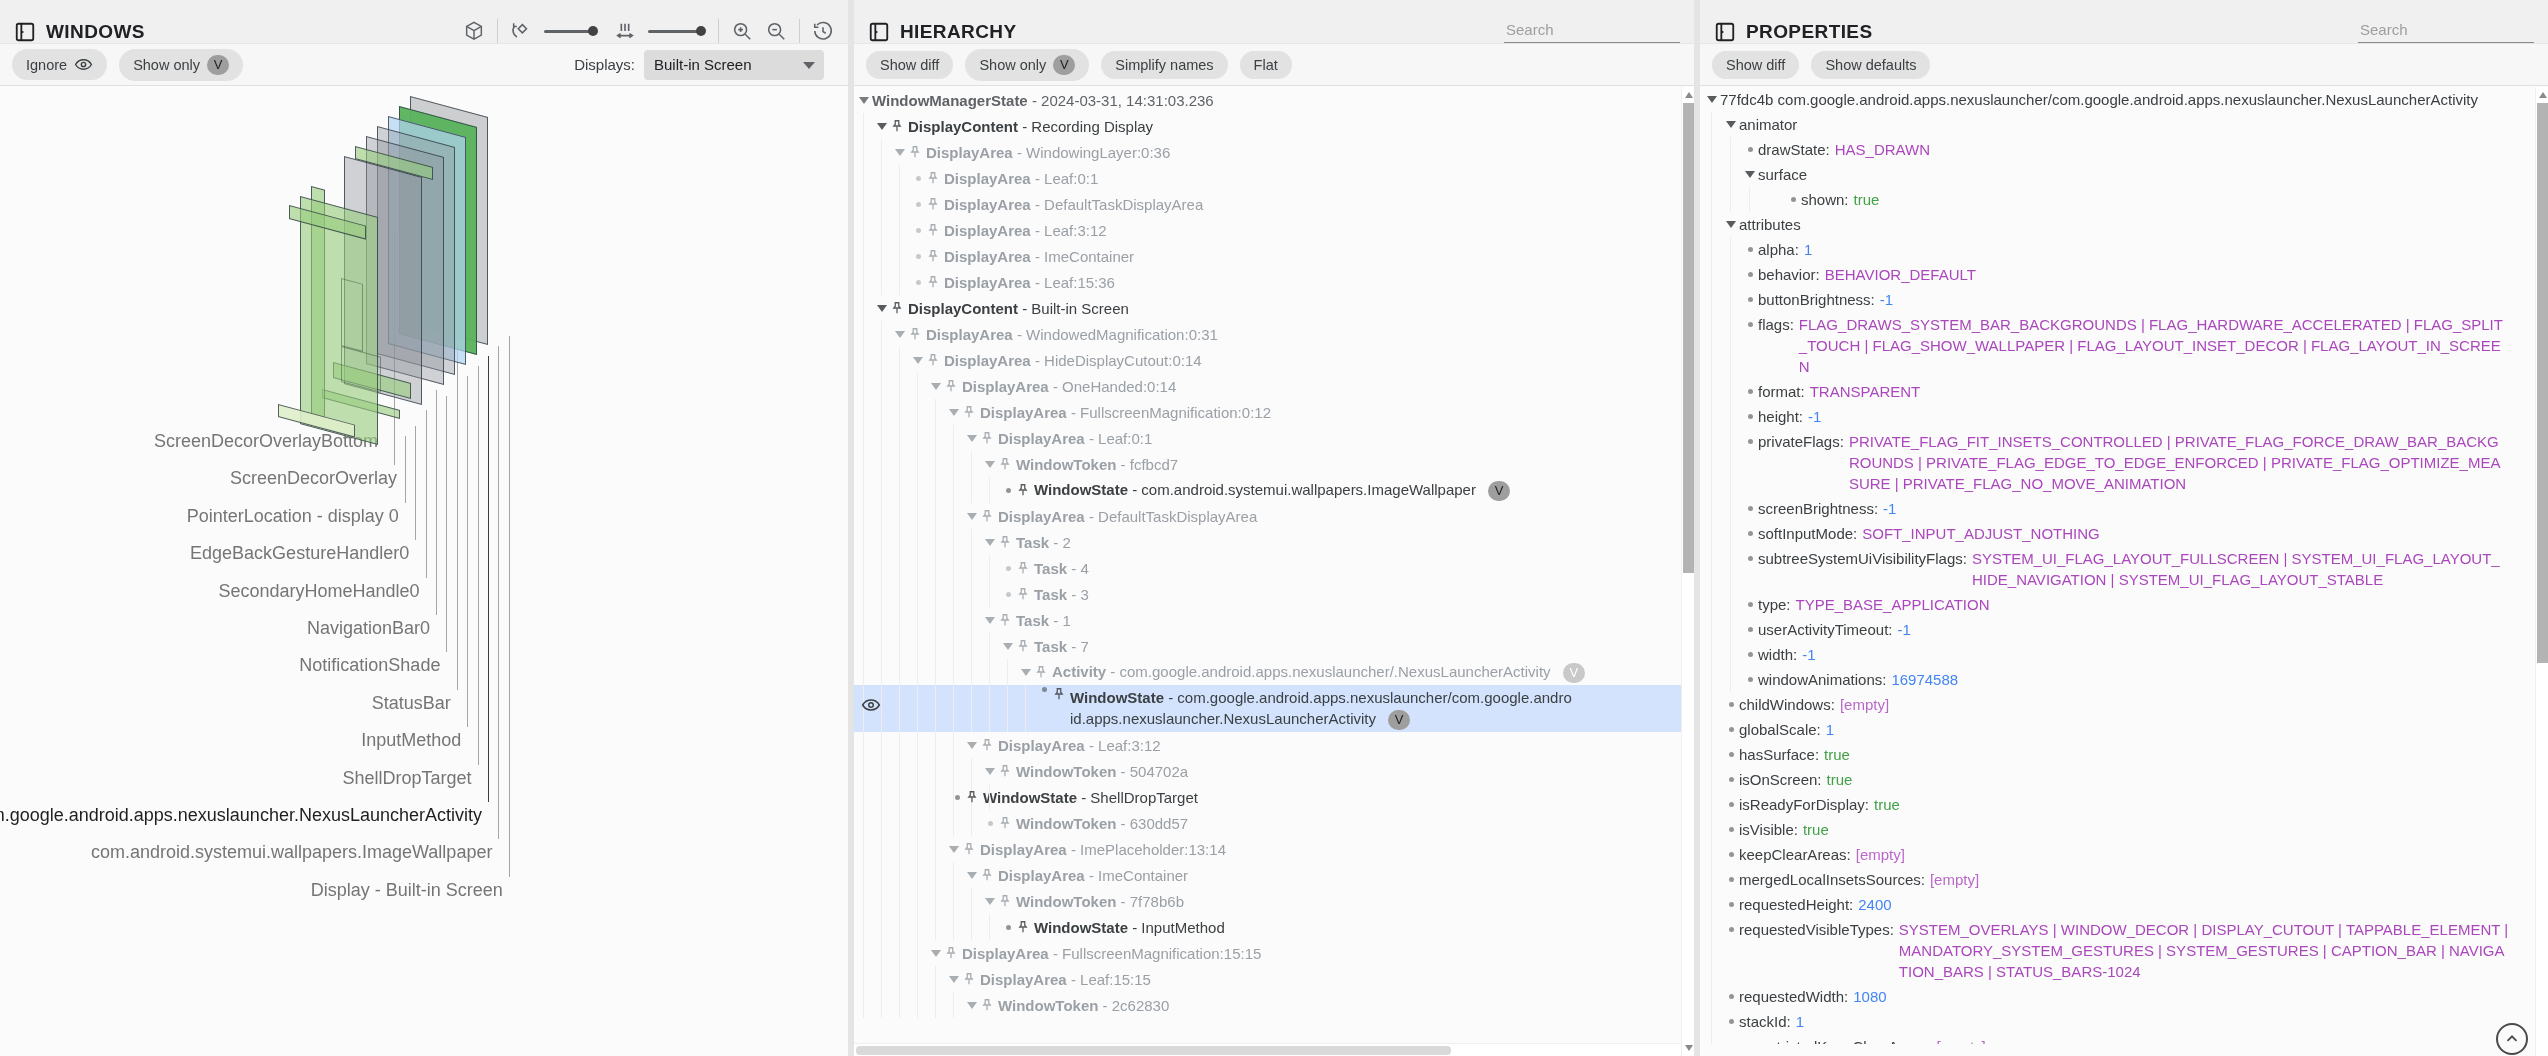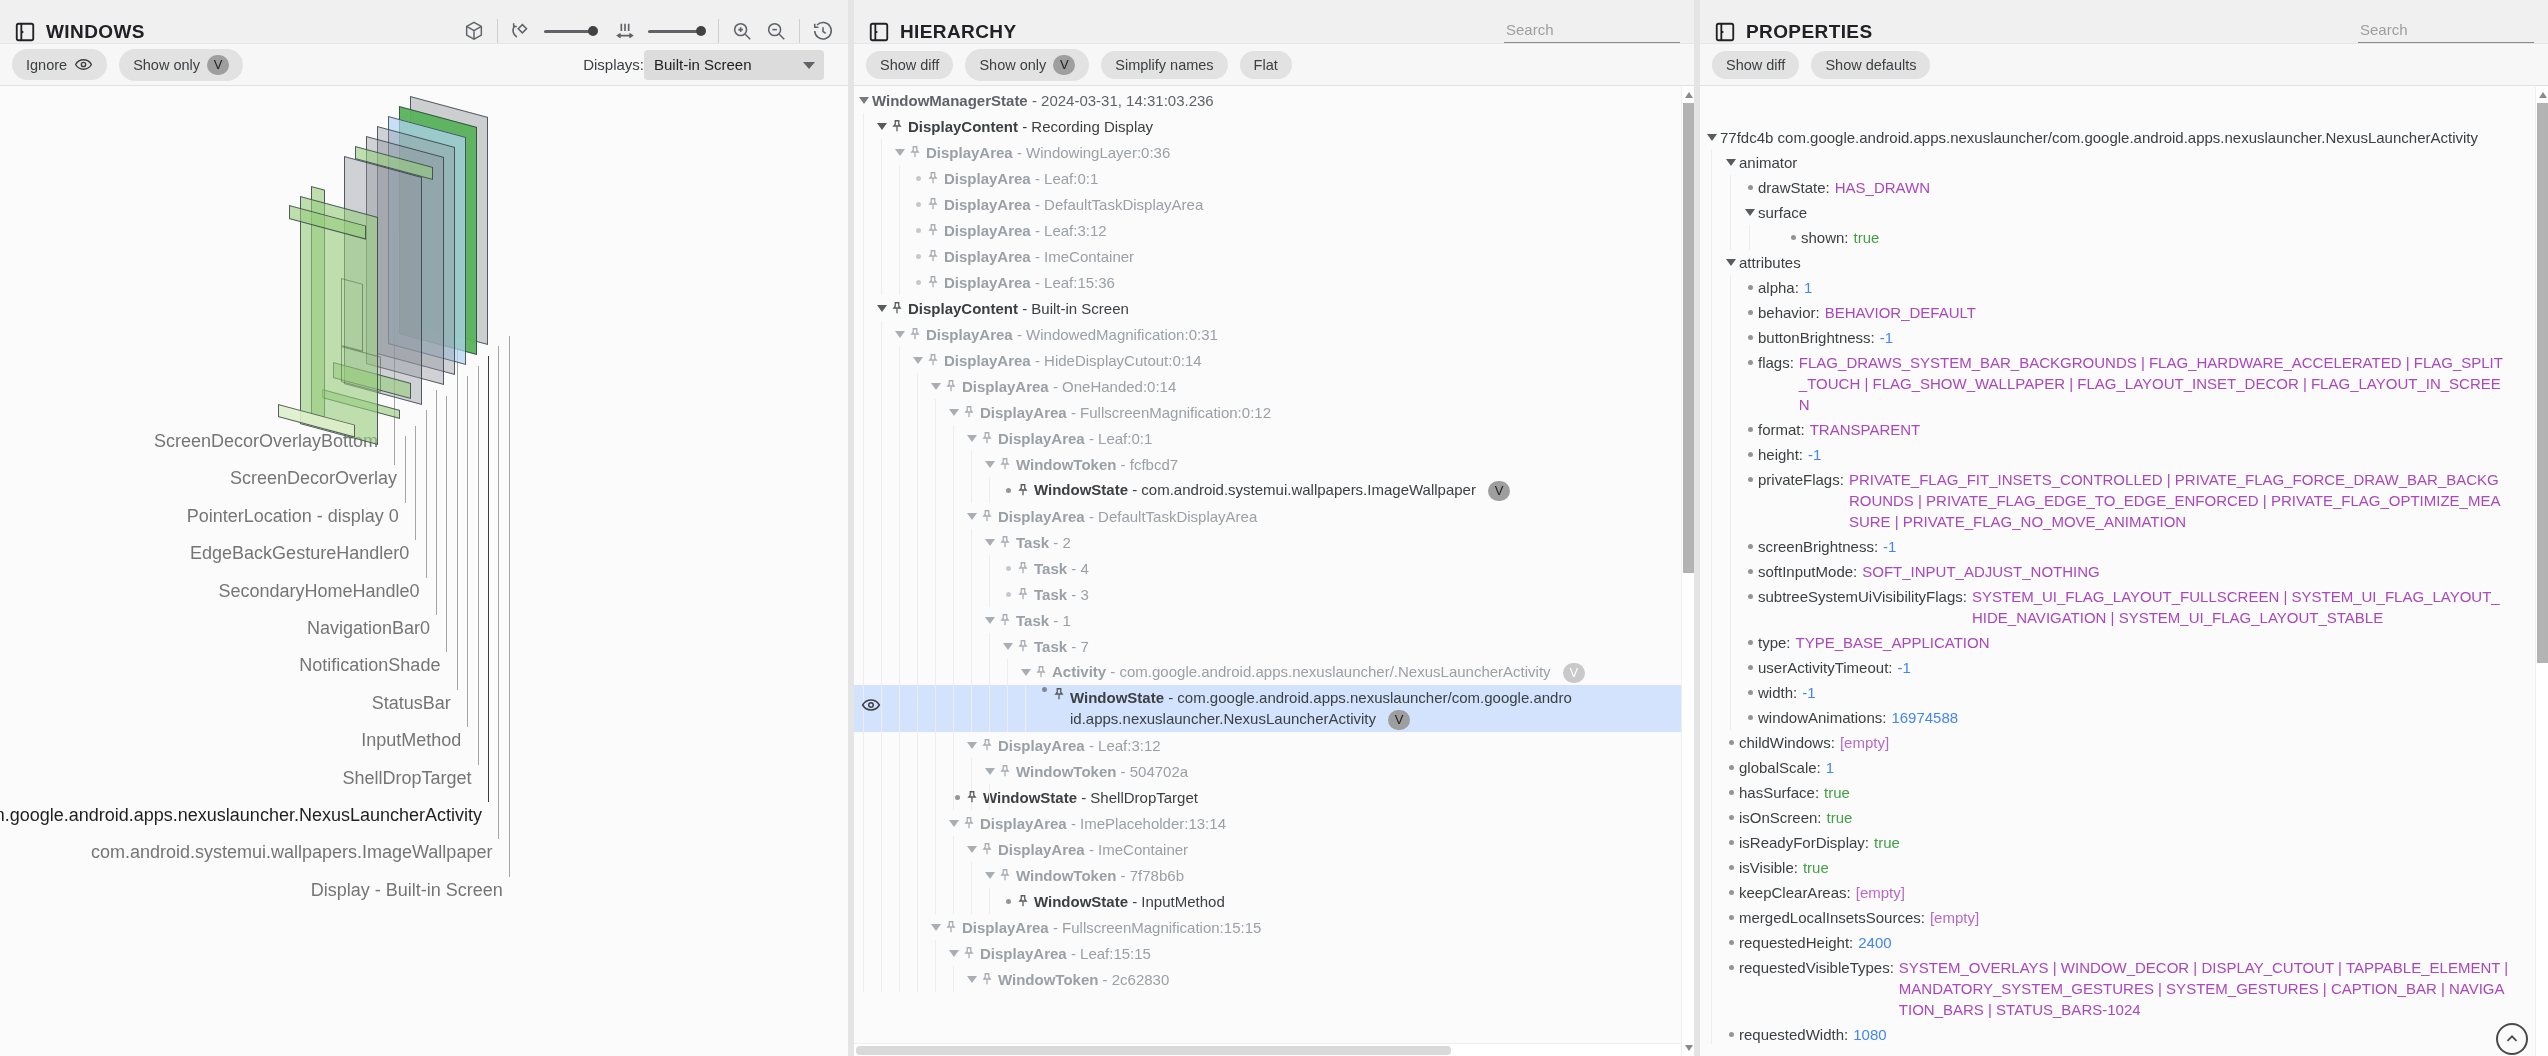--- a/index.html
+++ b/index.html
@@ -51,21 +51,21 @@
   
   .wm-tools{margin-left:auto;display:flex;align-items:center;gap:12px;color:#5f6368;}
   .tool{width:22px;height:22px;display:inline-flex;cursor:pointer;}
   .tool svg{width:100%;height:100%;}
   .vsep{width:1px;height:24px;background:#cfcfcf;}
   .slider{position:relative;width:58px;height:20px;display:inline-block;cursor:pointer;}
   .slider .track{position:absolute;left:0;right:6px;top:9px;height:2.5px;background:#5f6368;border-radius:2px;}
   .slider .thumb{position:absolute;top:5px;width:10px;height:10px;border-radius:50%;background:#424242;}
 
   
-  .displays{display:flex;align-items:center;margin-right:12px;justify-content:flex-end;}
+  .displays{display:flex;align-items:center;gap:9px;margin-right:12px;justify-content:flex-end;}
   .displays label{font-size:15px;color:#3c4043;}
   .select{
     position:relative;width:180px;height:30px;background:#dcdcdc;border-radius:4px;
     display:flex;align-items:center;padding:0 28px 0 10px;font-size:15px;color:#202124;cursor:pointer;
   }
   .caret{
     position:absolute;right:9px;top:12px;width:0;height:0;
     border-left:6px solid transparent;border-right:6px solid transparent;border-top:7px solid #5f6368;
   }
 
@@ -85,21 +85,21 @@
   .scene-line{position:absolute;width:1px;background:#a5a5a5;}
   .scene-line.sel{background:#3c3c3c;}
   .scene-label{
     position:absolute;white-space:nowrap;font-size:18px;color:#757575;cursor:pointer;
     height:24px;line-height:24px;
   }
   .scene-label.sel{color:#1f1f1f;}
 
   
   .treewrap{position:absolute;left:0;right:13px;top:87px;bottom:13px;overflow:hidden;background:#fbfbfb;}
-  .props .treewrap{bottom:12px;margin-top:38px;}
+  .props .treewrap{bottom:12px;}
   .trow{
     position:relative;display:flex;align-items:center;min-height:26px;
     padding:2px 16px 2px 0;line-height:21px;font-size:15px;cursor:pointer;white-space:nowrap;
   }
   .trow .guide{position:absolute;top:0;bottom:0;width:1px;background:#ededed;}
   .trow.t-dark{color:#3c4043;}
   .trow.t-medium{color:#5f6368;}
   .trow.t-gray{color:#9aa0a6;}
   .trow .marker{flex:none;width:16px;display:flex;justify-content:center;}
   .arrow{width:0;height:0;border-left:5.5px solid transparent;border-right:5.5px solid transparent;border-top:7px solid currentColor;opacity:.85;}
@@ -770,20 +770,39 @@
             <span class="dot"></span>
           </span>
           <span class="pin">
             <svg viewBox="0 0 24 24" fill="none" stroke="currentColor" stroke-width="2.2">
               <path d="M9 3h6v6l2.5 3h-11L9 9z"></path>
               <path d="M12 12.5V21"></path>
             </svg>
           </span>
           <span class="rowtext"><b>WindowState</b> - ShellDropTarget</span>
         </div>
+        <div class="trow t-gray" style="padding-left: 128px;">
+          <span class="guide" style="left: 9px;"></span>
+          <span class="guide" style="left: 27px;"></span>
+          <span class="guide" style="left: 45px;"></span>
+          <span class="guide" style="left: 63px;"></span>
+          <span class="guide" style="left: 81px;"></span>
+          <span class="guide" style="left: 99px;"></span>
+          <span class="guide" style="left: 117px;"></span>
+          <span class="marker">
+            <span class="dot"></span>
+          </span>
+          <span class="pin">
+            <svg viewBox="0 0 24 24" fill="none" stroke="currentColor" stroke-width="2.2">
+              <path d="M9 3h6v6l2.5 3h-11L9 9z"></path>
+              <path d="M12 12.5V21"></path>
+            </svg>
+          </span>
+          <span class="rowtext"><b>WindowToken</b> - 630dd57</span>
+        </div>
         <div class="trow t-gray" style="padding-left: 92px;">
           <span class="guide" style="left: 9px;"></span>
           <span class="guide" style="left: 27px;"></span>
           <span class="guide" style="left: 45px;"></span>
           <span class="guide" style="left: 63px;"></span>
           <span class="guide" style="left: 81px;"></span>
           <span class="marker">
             <span class="arrow"></span>
           </span>
           <span class="pin">

